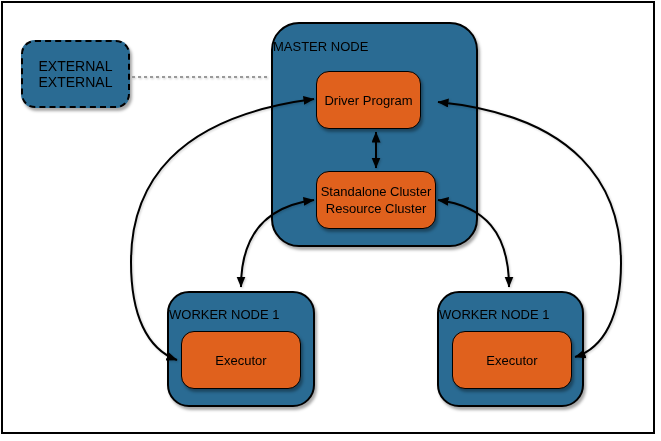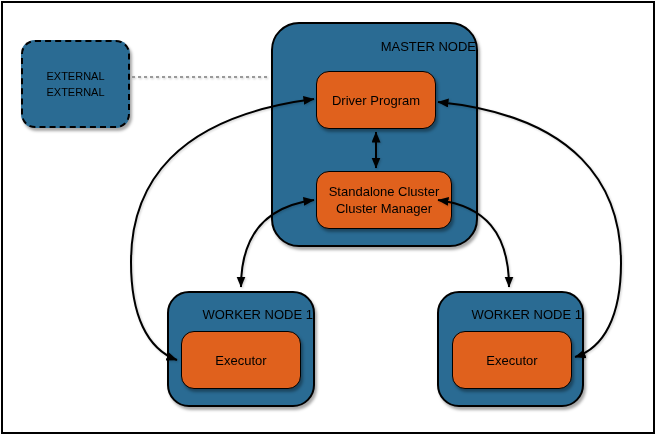--- a/index.html
+++ b/index.html
@@ -43,57 +43,57 @@
     flex-direction: column;
     align-items: center;
     justify-content: center;
     text-align: center;
     font-size: 13px;
     line-height: 17px;
     color: #000000;
   }
   .node-title {
     display: block;
-    text-align: right;
+    text-align: left;
     font-size: 13px;
     color: #000000;
   }
   #external-storage {
     left: 21px;
     top: 40px;
     width: 109px;
-    height: 88px;
+    height: 68px;
     border-style: dashed;
     border-radius: 14px;
     display: flex;
     flex-direction: column;
     align-items: center;
     justify-content: center;
     text-align: center;
-    font-size: 11px;
+    font-size: 14px;
     line-height: 16px;
   }
   #master-node {
     left: 271px;
     top: 22px;
     width: 207px;
     height: 225px;
     border-radius: 28px;
   }
   #master-node .node-title { margin-top: 15px; }
   #driver-program {
     left: 316px;
     top: 71px;
-    width: 120px;
+    width: 105px;
     height: 58px;
   }
   #resource-manager {
     left: 316px;
     top: 171px;
-    width: 136px;
+    width: 120px;
     height: 58px;
   }
   .worker {
     border-radius: 22px;
   }
   .worker .node-title { margin-top: 14px; }
   #worker-left {
     left: 167px;
     top: 291px;
     width: 148px;
@@ -151,21 +151,21 @@
   <div class="node" id="master-node">
     <span class="node-title">MASTER NODE</span>
   </div>
 
   <div class="process" id="driver-program">
     <span>Driver Program</span>
   </div>
 
   <div class="process" id="resource-manager">
     <span>Standalone Cluster</span>
-    <span>Cluster Manager</span>
+    <span>Resource Cluster</span>
   </div>
 
   <div class="node worker" id="worker-left">
     <span class="node-title">WORKER NODE 1</span>
   </div>
   <div class="process" id="executor-left">
     <span>Executor</span>
   </div>
 
   <div class="node worker" id="worker-right">

